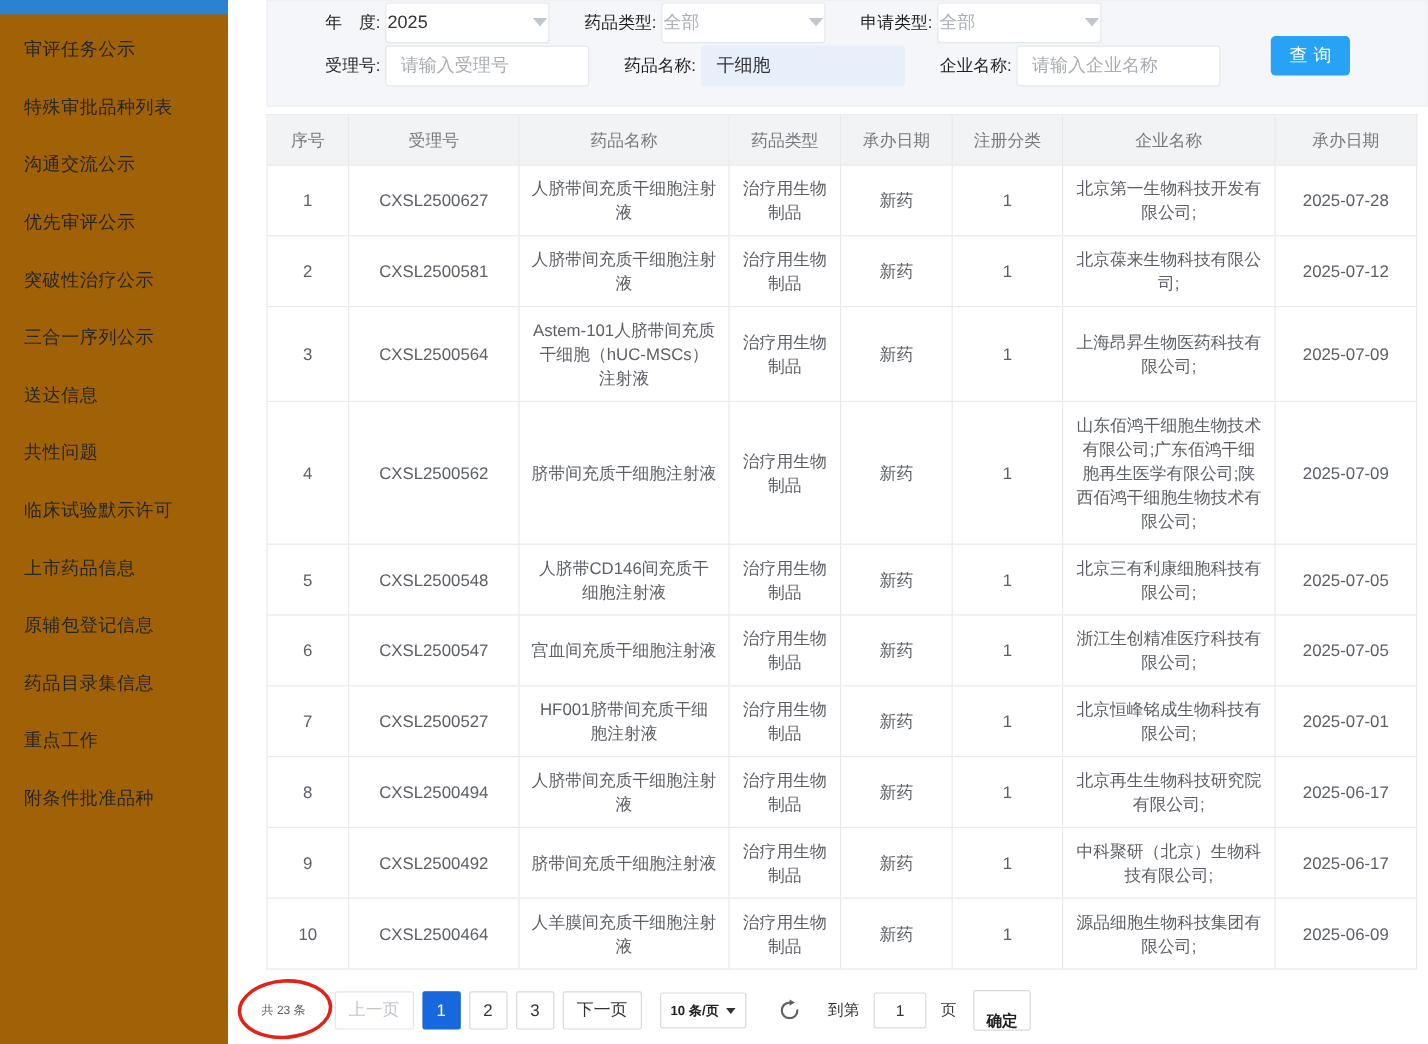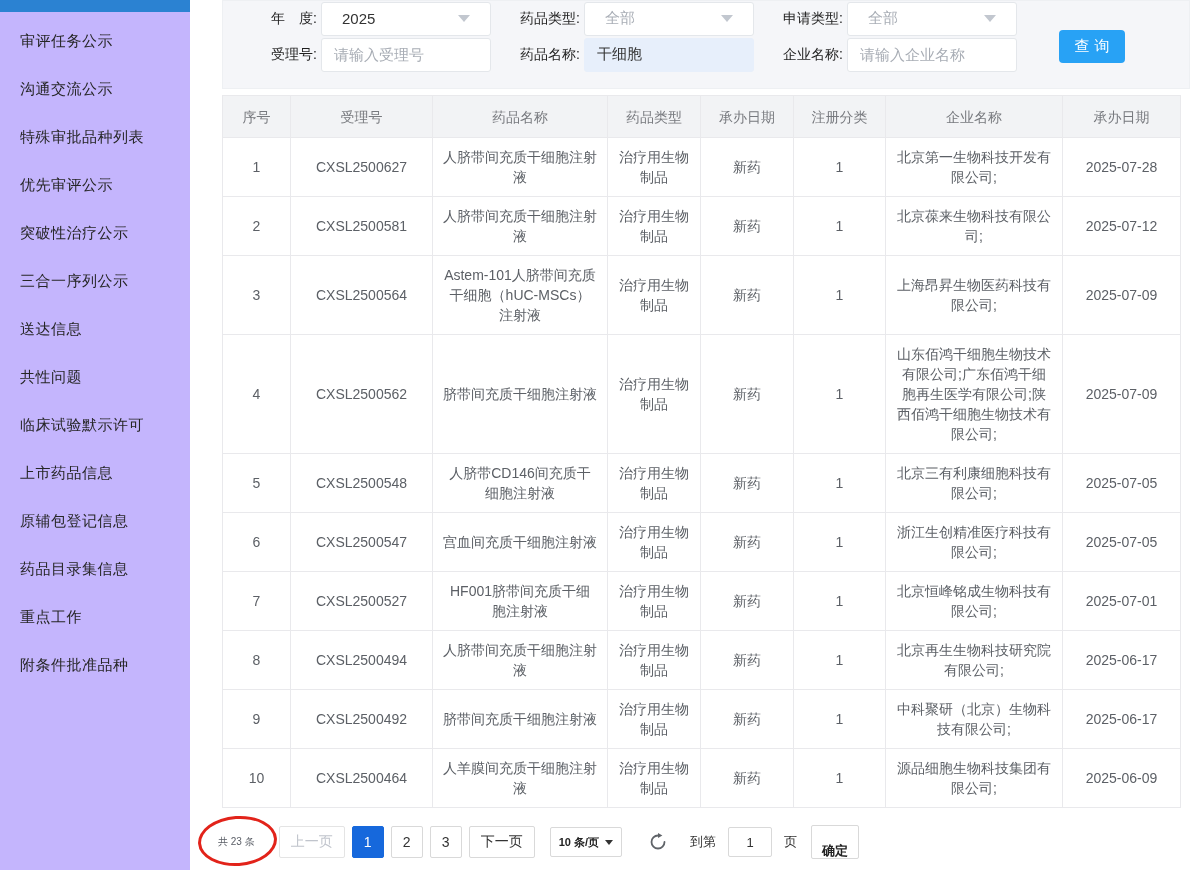--- a/index.html
+++ b/index.html
@@ -1,39 +1,39 @@
 <!DOCTYPE html>
 <html><head>
 <meta charset="utf-8">
 <style>
   * { margin:0; padding:0; box-sizing:border-box; }
   html,body { width:1190px; height:870px; background:#fff; overflow:hidden;
     font-family:"Liberation Sans","DejaVu Sans",sans-serif; }
   .app { position:relative; width:1190px; height:870px; background:#fff; }
 
   
-  .sidebar { position:absolute; left:0; top:0; width:190px; height:870px; background:#c4b5fd;text-align:right; }
+  .sidebar { position:absolute; left:0; top:0; width:190px; height:870px; background:#a16207;text-align:right; }
   .sidebar-topbar { height:12px; width:100%; background:#2b82d2; }
   .sidebar-menu { padding-top:5px; }
   .side-item { height:48px; display:flex; align-items:center; padding-left:20px;
     font-size:15px; color:#262626; cursor:pointer; letter-spacing:0.5px; }
 
   
   .filter-panel { position:absolute; left:222px; top:0; width:968px; height:89px;
     background:#f5f6f9; border:1px solid #eef0f3; }
   .f-row { display:flex; align-items:center; height:35px; margin-left:32px; }
   .f-row.r1 { }
   .f-row.r2 { margin-top:1px; }
   .f-label { font-size:14px; color:#1f1f1f; font-weight:500; text-align:right; white-space:pre; }
   .f-label.w1 { width:62px; margin-right:4px; }
   .f-label.w2a { width:81px; margin-left:8px; margin-right:4px; }
   .f-label.w2b { width:76px; margin-left:13px; margin-right:4px; }
-  .f-select { width:170px; height:34px; background:#fff; border:1px solid #e4e7eb;
+  .f-select { width:137px; height:34px; background:#fff; border:1px solid #e4e7eb;
     border-radius:3px; display:flex; align-items:center; justify-content:space-between;
-    padding:0 20px; cursor:pointer; }
+    padding:0 1px; cursor:pointer; }
   .f-select-text { font-size:15px; color:#333; }
   .f-select-text.muted { color:#a9aeb6; }
   .caret { width:0; height:0; border-left:6px solid transparent; border-right:6px solid transparent;
     border-top:7px solid #c2c7cf; }
   .f-input { width:170px; height:34px; border:1px solid #e4e7eb; border-radius:3px;
     background:#fff; padding:0 12px; font-size:15px; color:#333; outline:none;
     font-family:"Liberation Sans","DejaVu Sans",sans-serif; }
   .f-input::placeholder { color:#a8adb5; }
   .f-input.filled { background:#e7effb; border-color:#e7effb; }
   .search-btn { position:absolute; left:836px; top:29px; width:66px; height:33px;
@@ -87,25 +87,25 @@
 
   <aside class="sidebar">
     <div class="sidebar-topbar"></div>
     <nav class="sidebar-menu">
 
         <div class="side-item">
           <span>审评任务公示</span>
         </div>
 
         <div class="side-item">
+          <span>特殊审批品种列表</span>
+        </div>
+
+        <div class="side-item">
           <span>沟通交流公示</span>
-        </div>
-
-        <div class="side-item">
-          <span>特殊审批品种列表</span>
         </div>
 
         <div class="side-item">
           <span>优先审评公示</span>
         </div>
 
         <div class="side-item">
           <span>突破性治疗公示</span>
         </div>
 

